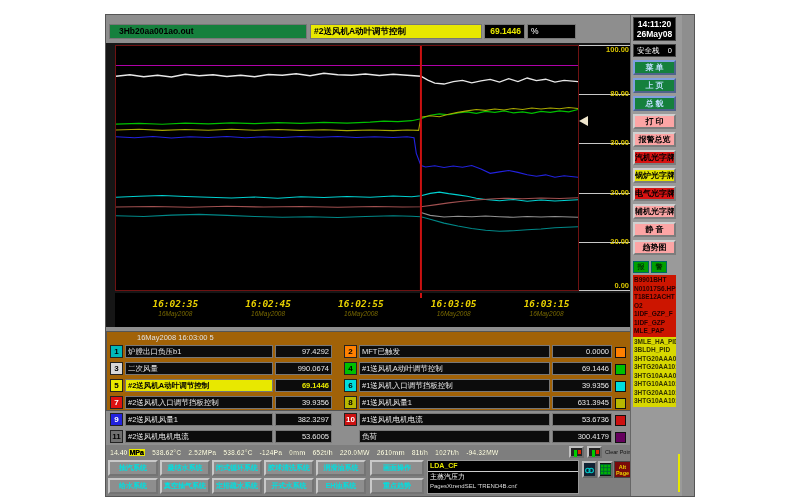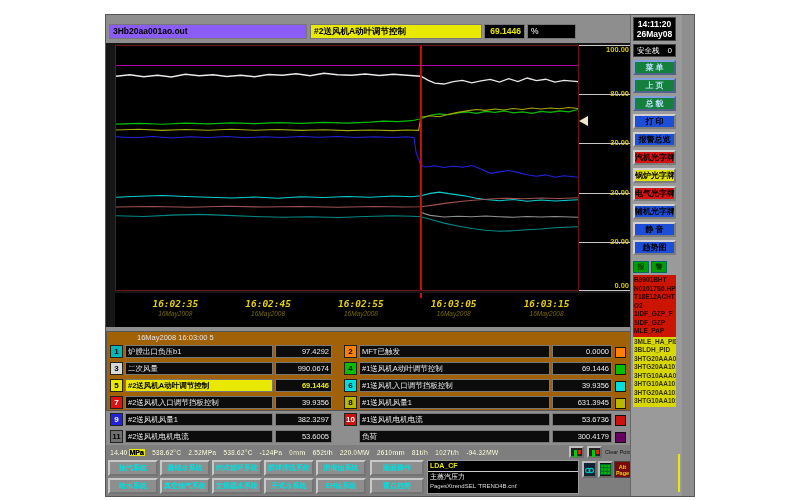--- a/index.html
+++ b/index.html
@@ -3,21 +3,21 @@
 <meta charset="utf-8">
 <style>
   html,body{margin:0;padding:0;background:#fff;font-family:"Liberation Sans","DejaVu Sans",sans-serif;}
   #screen{position:relative;width:800px;height:500px;background:#fff;overflow:hidden;}
   #main{position:absolute;left:105px;top:14px;width:590px;height:483px;background:#8e8e8e;border:1px solid #555;box-sizing:border-box;}
   #content{position:absolute;left:0;top:0;width:525px;height:481px;}
 
   
   #header{position:absolute;left:0;top:9px;width:525px;height:17px;}
   .hbox{position:absolute;height:15px;box-sizing:border-box;font-size:8.5px;line-height:13px;border:1px solid #777;overflow:hidden;white-space:nowrap;}
-  #hdr-tag{left:3px;width:198px;background:#8b5cf6;color:#000;font-weight:bold;padding:0 3px;}
+  #hdr-tag{left:3px;width:198px;background:#15803d;color:#000;font-weight:bold;padding:0 9px;}
   #hdr-title{left:204px;width:172px;background:#e8e800;color:#000;font-weight:bold;padding:0 3px;}
   #hdr-value{left:378px;width:41px;background:#000;color:#e8e800;text-align:right;padding:0 3px;font-weight:bold;}
   #hdr-unit{left:421px;width:49px;background:#000;color:#fff;padding:0 3px;}
 
   
   #chart-sec{position:absolute;left:0;top:28px;width:525px;height:284px;background:#161616;}
   #plot{position:absolute;left:9px;top:2px;width:464px;height:246px;background:#000;border:1px solid #6e1212;box-sizing:border-box;}
   #plot svg{position:absolute;left:0;top:0;width:100%;height:100%;}
   #scale-col{position:absolute;left:473px;top:2px;width:52px;height:246px;background:#000;}
   .ytick-line{position:absolute;left:0;width:100%;height:1px;background:#c8c8c8;}
@@ -66,21 +66,21 @@
   .icobox{width:15px;height:17px;border:2px outset #bbb;box-sizing:border-box;background:#123;}
   #icon-grid-box{background:#111;display:flex;align-items:center;justify-content:center;}
   #altpage{width:17px;height:17px;background:#7a0a0a;border:1px solid #444;color:#e8d000;font-size:5.5px;line-height:6px;text-align:center;box-sizing:border-box;padding-top:2px;font-weight:bold;}
 
   
   #sidebar{position:absolute;left:524px;top:0;width:52px;height:481px;background:#9a9a9a;border-left:1px solid #666;box-sizing:border-box;padding:2px 6px 0 2px;}
   #sb-clock{background:#000;color:#fff;font-size:8.5px;font-weight:bold;text-align:center;border:1px solid #444;padding:1px 0;line-height:10px;}
   #sb-safety{background:#000;color:#fff;font-size:7.5px;display:flex;justify-content:space-between;padding:1px 3px;margin-top:3px;border:1px solid #444;line-height:9px;}
   .sbtn{height:15px;line-height:11px;text-align:center;font-size:8px;font-weight:bold;margin-top:3px;border:2px outset #d0d0d0;box-sizing:border-box;overflow:hidden;white-space:nowrap;}
   .sbtn.blue{background:#15803d;color:#bfdfff;border-color:#7f9fdf;}
-  .sbtn.gray{background:#1d4ed8;color:#000;}
+  .sbtn.gray{background:#fca5a5;color:#000;}
   .sbtn.red{background:#d81212;color:#000;}
   .sbtn.yellow{background:#e2e200;color:#000;}
   #alarm-tabs{margin-top:6px;display:flex;gap:2px;}
   .atab{width:14px;height:10px;background:#00a000;color:#003300;font-size:7px;font-weight:bold;text-align:center;line-height:10px;border:1px solid #066;}
   .alist{font-size:6.5px;font-weight:bold;line-height:8.5px;padding:1px 1px;overflow:hidden;white-space:nowrap;}
   #alist-red{background:#cc1500;color:#2a0000;margin-top:2px;}
   #alist-yellow{background:#d8d800;color:#333300;}
   #sb-strip{position:absolute;right:2px;bottom:4px;width:2px;height:38px;background:#e8e800;}
 </style>
 </head>

